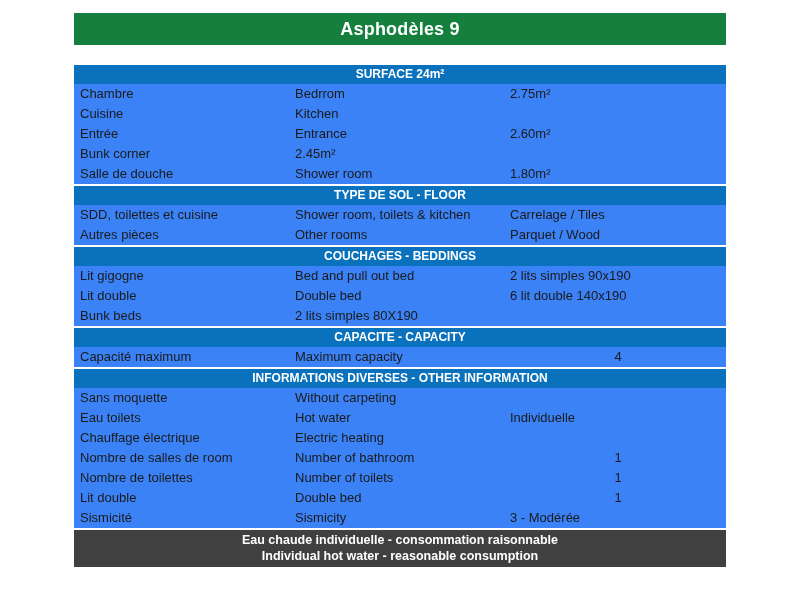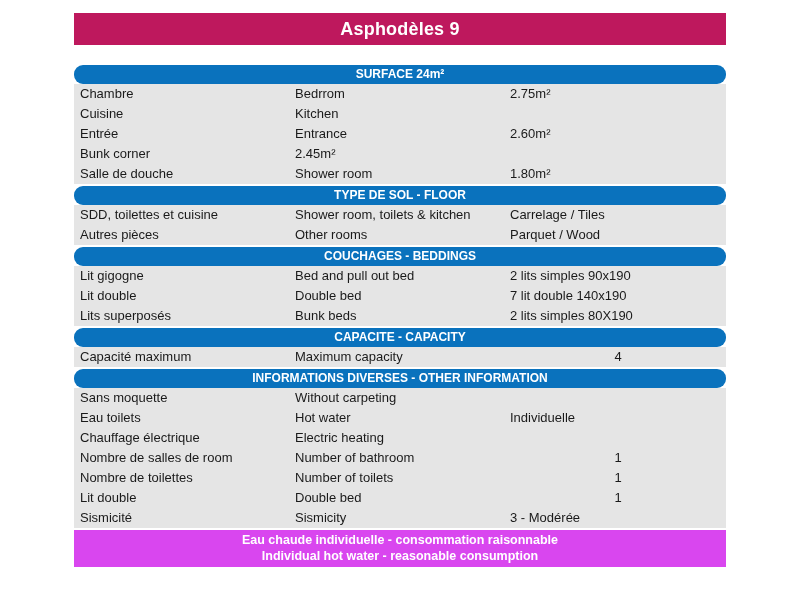--- a/index.html
+++ b/index.html
@@ -13,55 +13,54 @@
   }
   .sheet {
     position: absolute;
     left: 74px;
     top: 13px;
     width: 652px;
   }
   .title-bar {
     height: 32px;
     line-height: 32px;
-    background: #be185d;
+    background: #15803d;
     color: #ffffff;
     font-weight: bold;
     font-size: 18px;
     text-align: center;
     letter-spacing: 0.2px;
     margin-bottom: 20px;
   }
   .section-bar {
     height: 19px;
     line-height: 19px;
     background: #0a72bd;
     color: #ffffff;
     font-weight: bold;
     font-size: 12px;
     text-align: center;
     margin-top: 2px;
-    border-radius: 9px;
   }
   .row {
     display: grid;
     grid-template-columns: 215px 215px 1fr;
     height: 20px;
     line-height: 20px;
     font-size: 13px;
     color: #1a1a1a;
     padding-left: 6px;
-    background: #e5e5e5;
+    background: #3b82f6;
     white-space: nowrap;
   }
   .cell { overflow: hidden; }
   .cell.center { text-align: center; }
   .footer-bar {
     margin-top: 2px;
-    background: #d946ef;
+    background: #404040;
     color: #ffffff;
     font-weight: bold;
     font-size: 12.5px;
     text-align: center;
     padding: 2px 0 3px 0;
   }
   .footer-bar div {
     line-height: 16px;
   }
 </style>
@@ -109,24 +108,23 @@
       </div>
       <div class="section-bar">COUCHAGES - BEDDINGS</div>
       <div class="row">
         <div class="cell">Lit gigogne</div>
         <div class="cell">Bed and pull out bed</div>
         <div class="cell">2 lits simples 90x190</div>
       </div>
       <div class="row">
         <div class="cell">Lit double</div>
         <div class="cell">Double bed</div>
-        <div class="cell">7 lit double 140x190</div>
+        <div class="cell">6 lit double 140x190</div>
       </div>
       <div class="row">
-        <div class="cell">Lits superposés</div>
         <div class="cell">Bunk beds</div>
         <div class="cell">2 lits simples 80X190</div>
       </div>
       <div class="section-bar">CAPACITE - CAPACITY</div>
       <div class="row">
         <div class="cell">Capacité maximum</div>
         <div class="cell">Maximum capacity</div>
         <div class="cell center">4</div>
       </div>
       <div class="section-bar">INFORMATIONS DIVERSES - OTHER INFORMATION</div>

